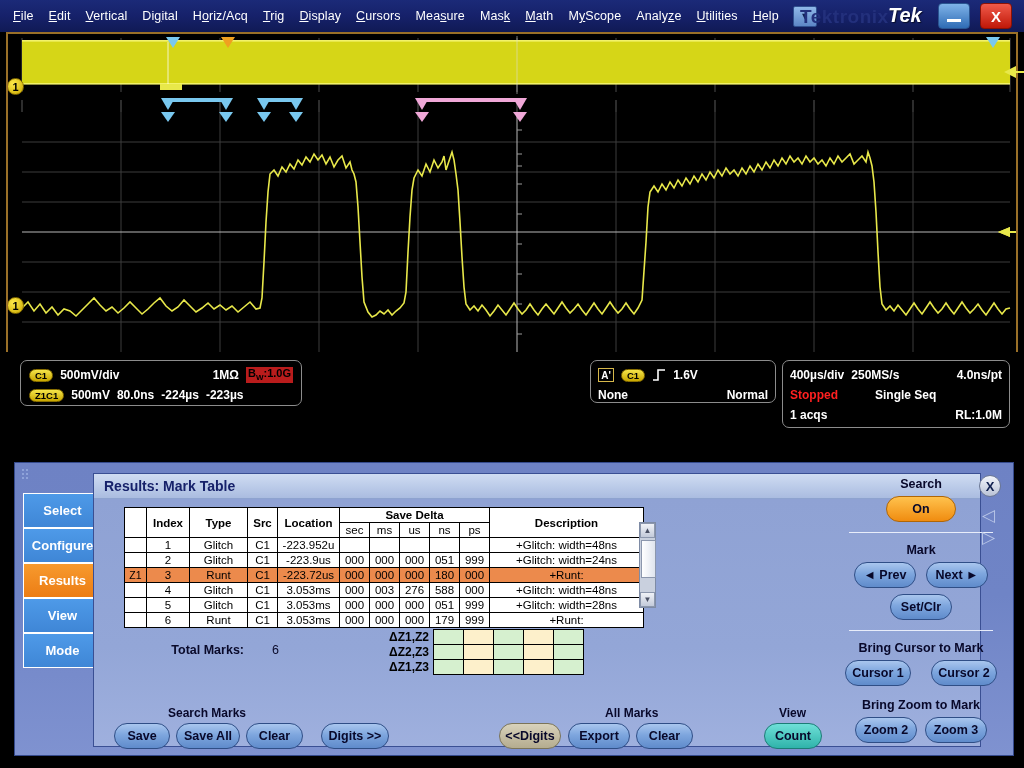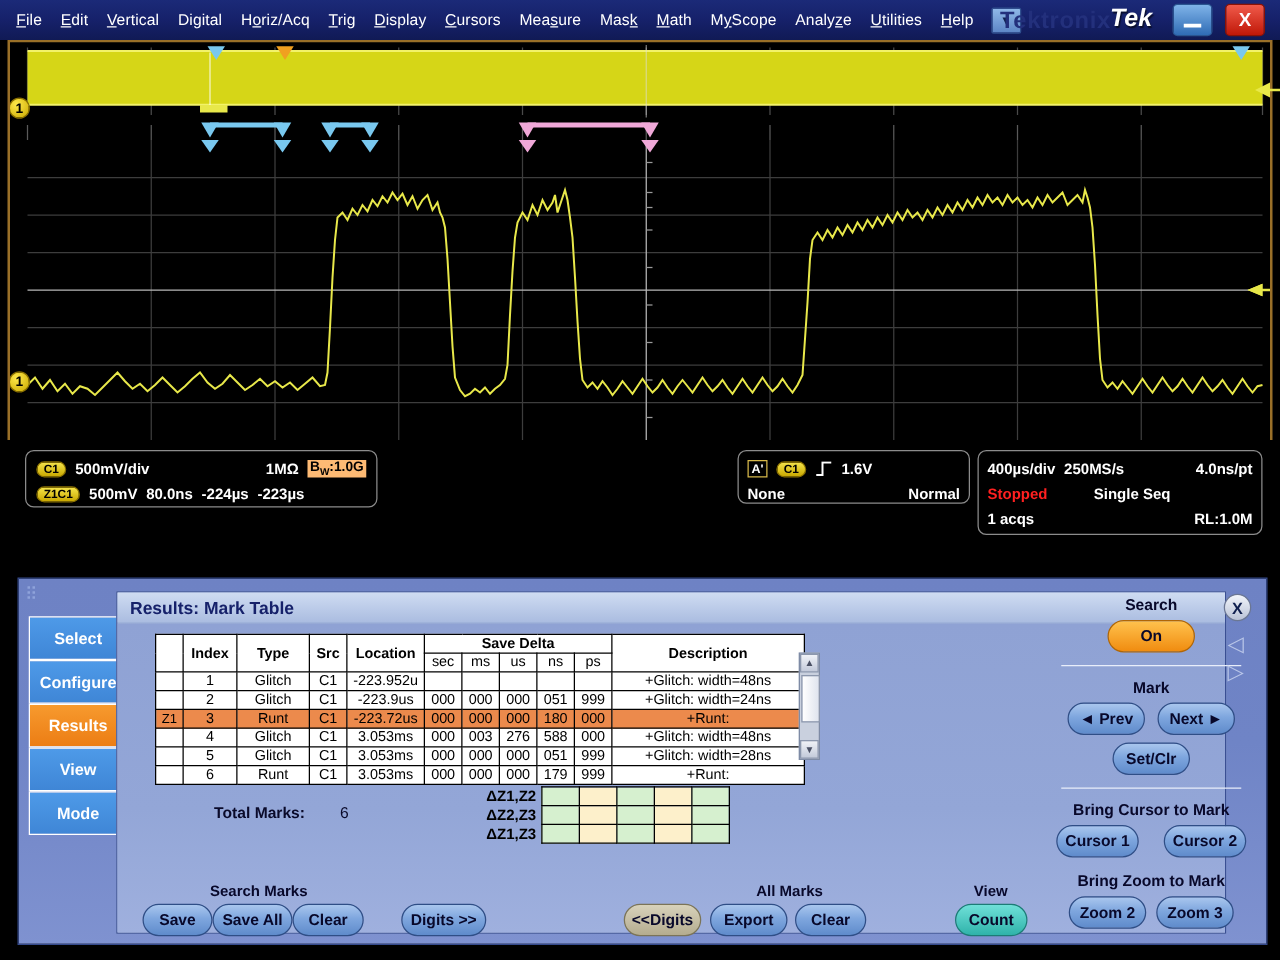--- a/index.html
+++ b/index.html
@@ -79,21 +79,21 @@
   .trig-readout { left: 590px; top: 360px; width: 186px; height: 43px; padding: 4px 7px; }
   .acq-readout  { left: 782px; top: 360px; width: 228px; height: 68px; padding: 4px 7px; }
   .pill {
     display: inline-flex; align-items: center; justify-content: center;
     background: linear-gradient(to bottom, #f5e44a, #c9a800);
     color: #000; font-size: 9.5px; font-weight: bold;
     border-radius: 7px; padding: 1px 5px; border: 1px solid #8a7000;
     min-width: 24px; height: 13px;
   }
   .ro-row { display: flex; align-items: center; gap: 7px; height: 20px; }
-  .bw-box { background:#fdba74; color:#000; padding: 0 2px; font-size: 11px; }
+  .bw-box { background:#b91c1c; color:#000; padding: 0 2px; font-size: 11px; }
   .stopped { color: #ff2020; }
   .trig-a { display:inline-flex; align-items:center; justify-content:center;
     background:#000; border:1px solid #d6b84a; color:#fff; font-size:10px;
     width:16px; height:14px; }
 
   
   .ctrl-panel {
     position: absolute; left: 14px; top: 462px; width: 1000px; height: 294px;
     background: linear-gradient(to bottom, #6e82c4 0%, #6f84c6 45%, #7f92d0 100%);
     border: 1px solid #354a8c;
@@ -596,21 +596,21 @@
                 <td class="cell greencell"></td>
                 <td class="cell yellowcell"></td>
                 <td class="cell greencell"></td>
               </tr>
             </tbody>
               </table>
           </div>
         </div>
 
         <div class="grp-label" style="left:74px; top:207px;">Search Marks</div>
-        <div style="position:absolute; left:20px; top:224px; display:flex; ">
+        <div style="position:absolute; left:20px; top:224px; display:flex; gap:6px;">
           <div class="btn" style="width:56px">Save</div>
           <div class="btn" style="width:64px">Save All</div>
           <div class="btn" style="width:57px">Clear</div>
         </div>
         <div class="btn" style="position:absolute; left:227px; top:224px; width:68px;">Digits &gt;&gt;</div>
         <div class="btn tan" style="position:absolute; left:390px; top:224px; width:62px;margin-left:15px;">&lt;&lt;Digits</div>
 
         <div class="grp-label" style="left:511px; top:207px;">All Marks</div>
         <div style="position:absolute; left:474px; top:224px; display:flex; gap:6px;">
           <div class="btn" style="width:62px">Export</div>

